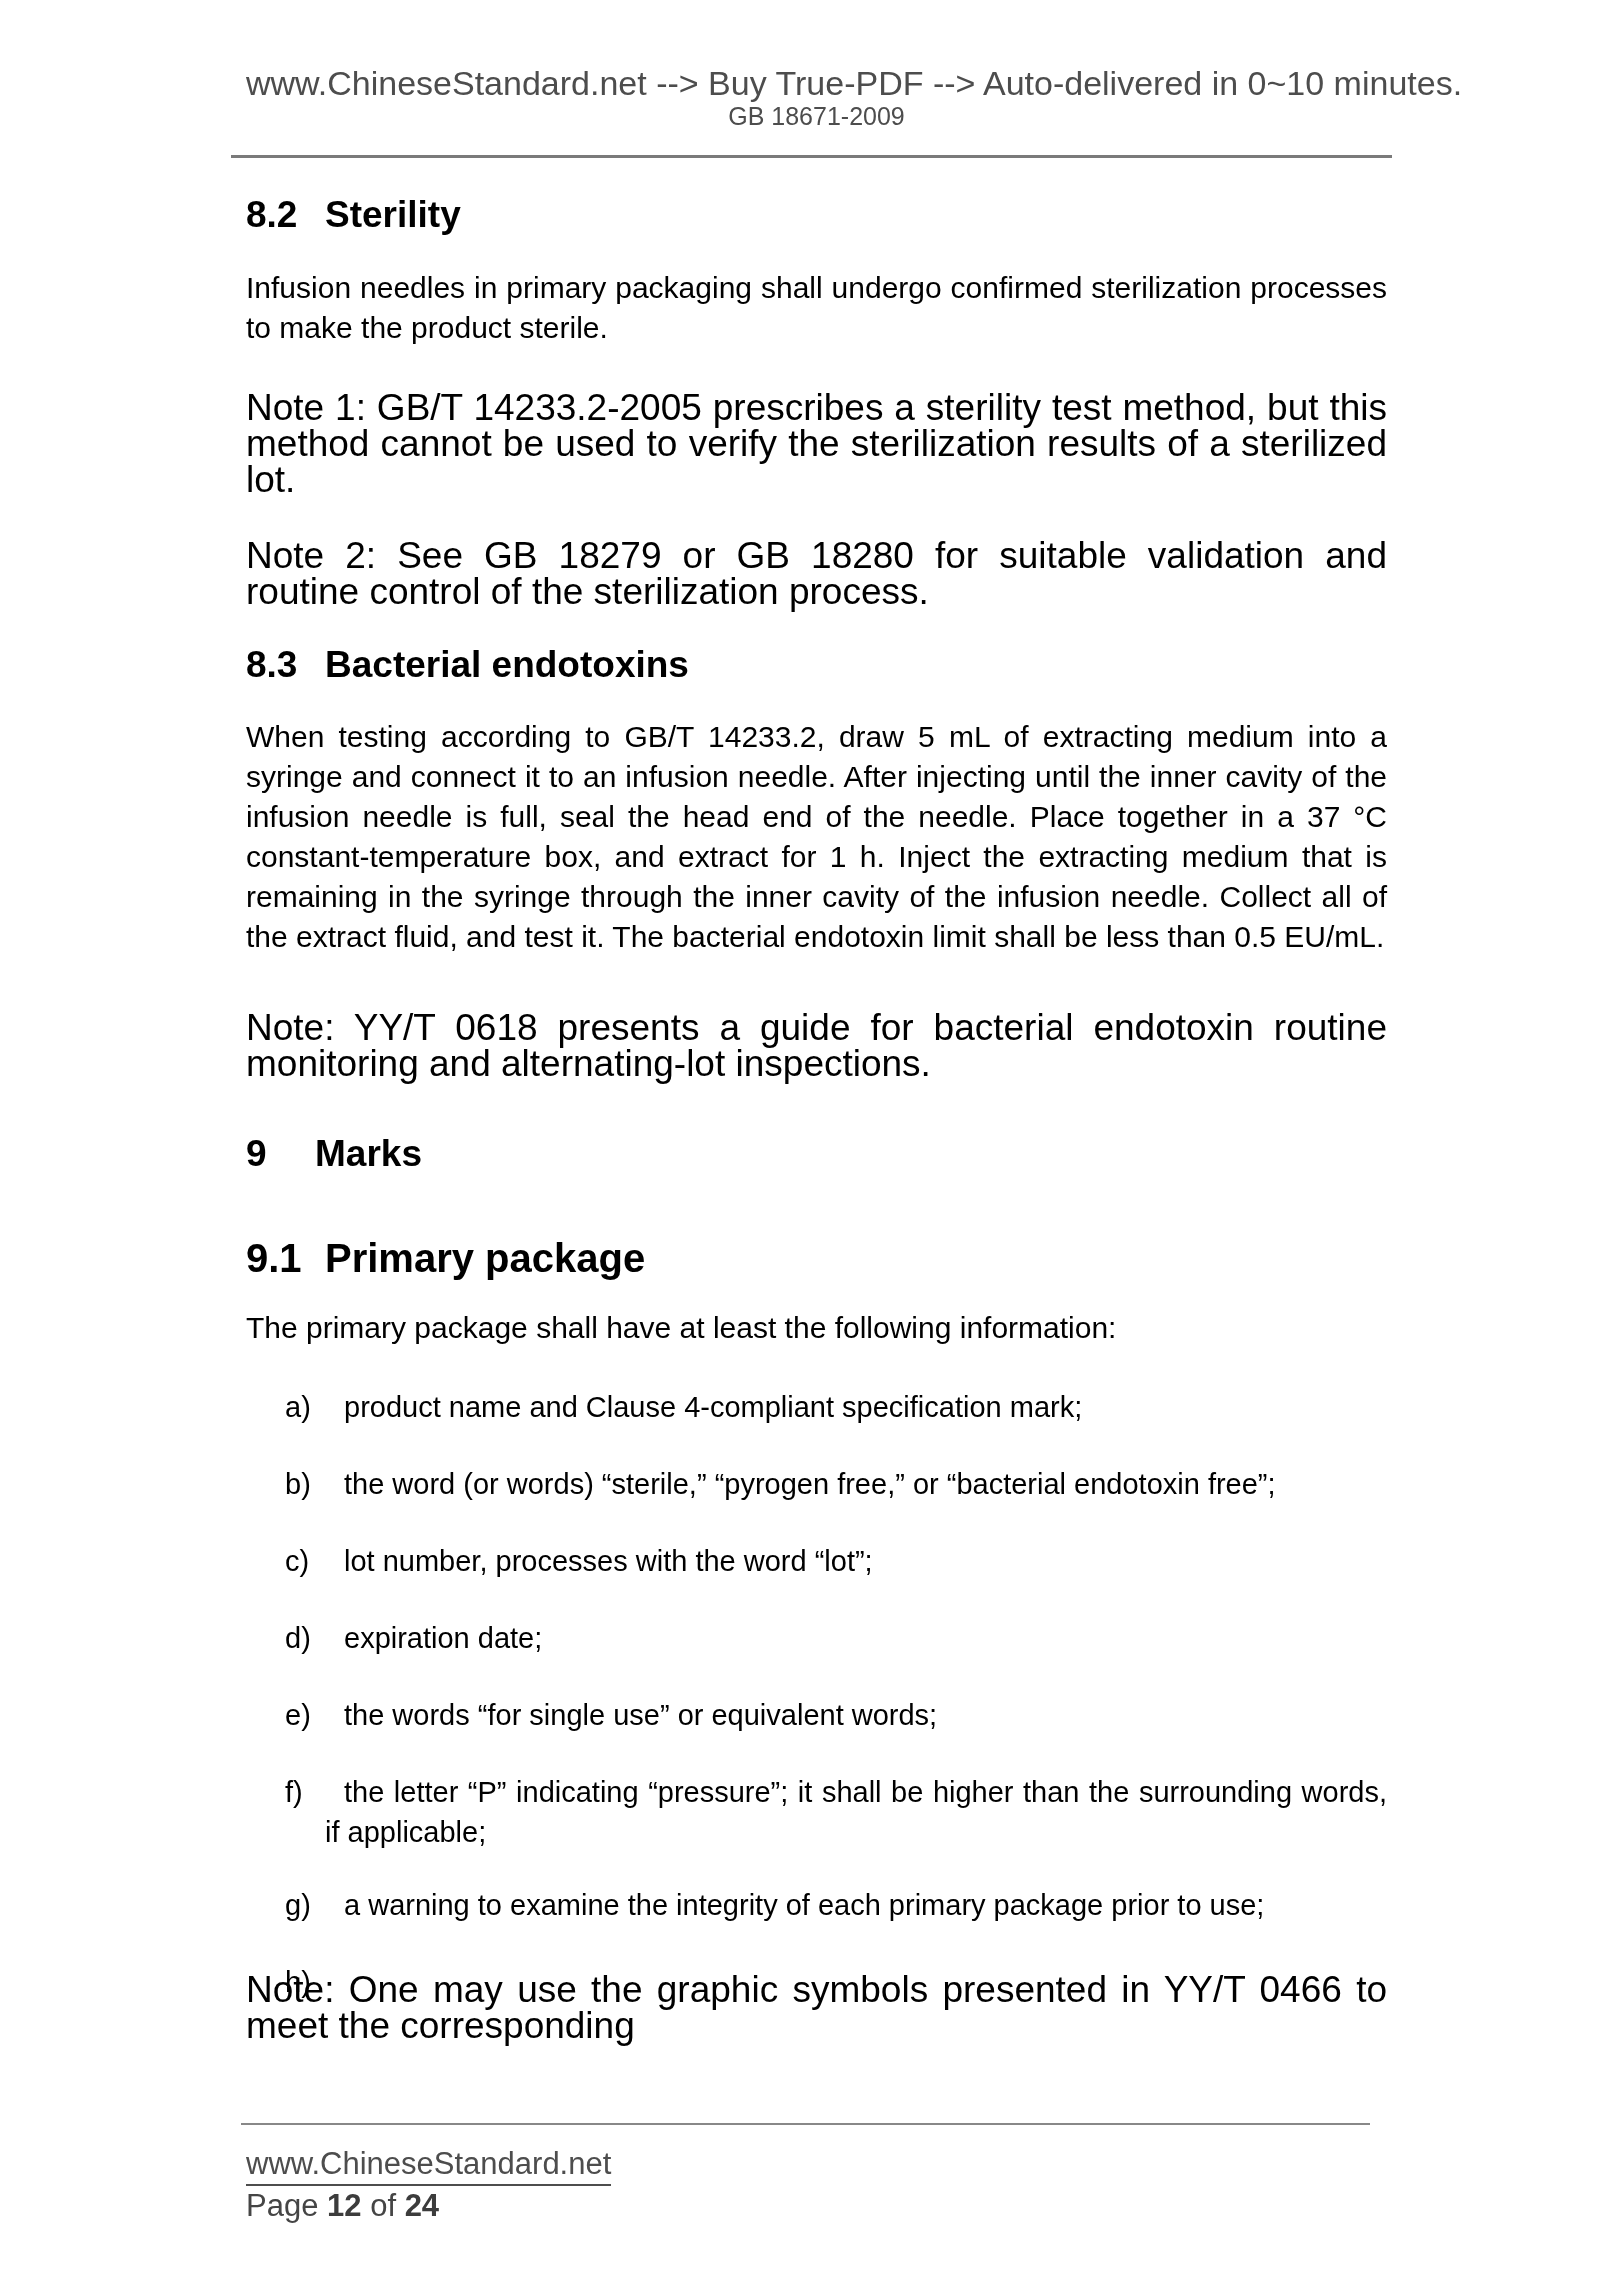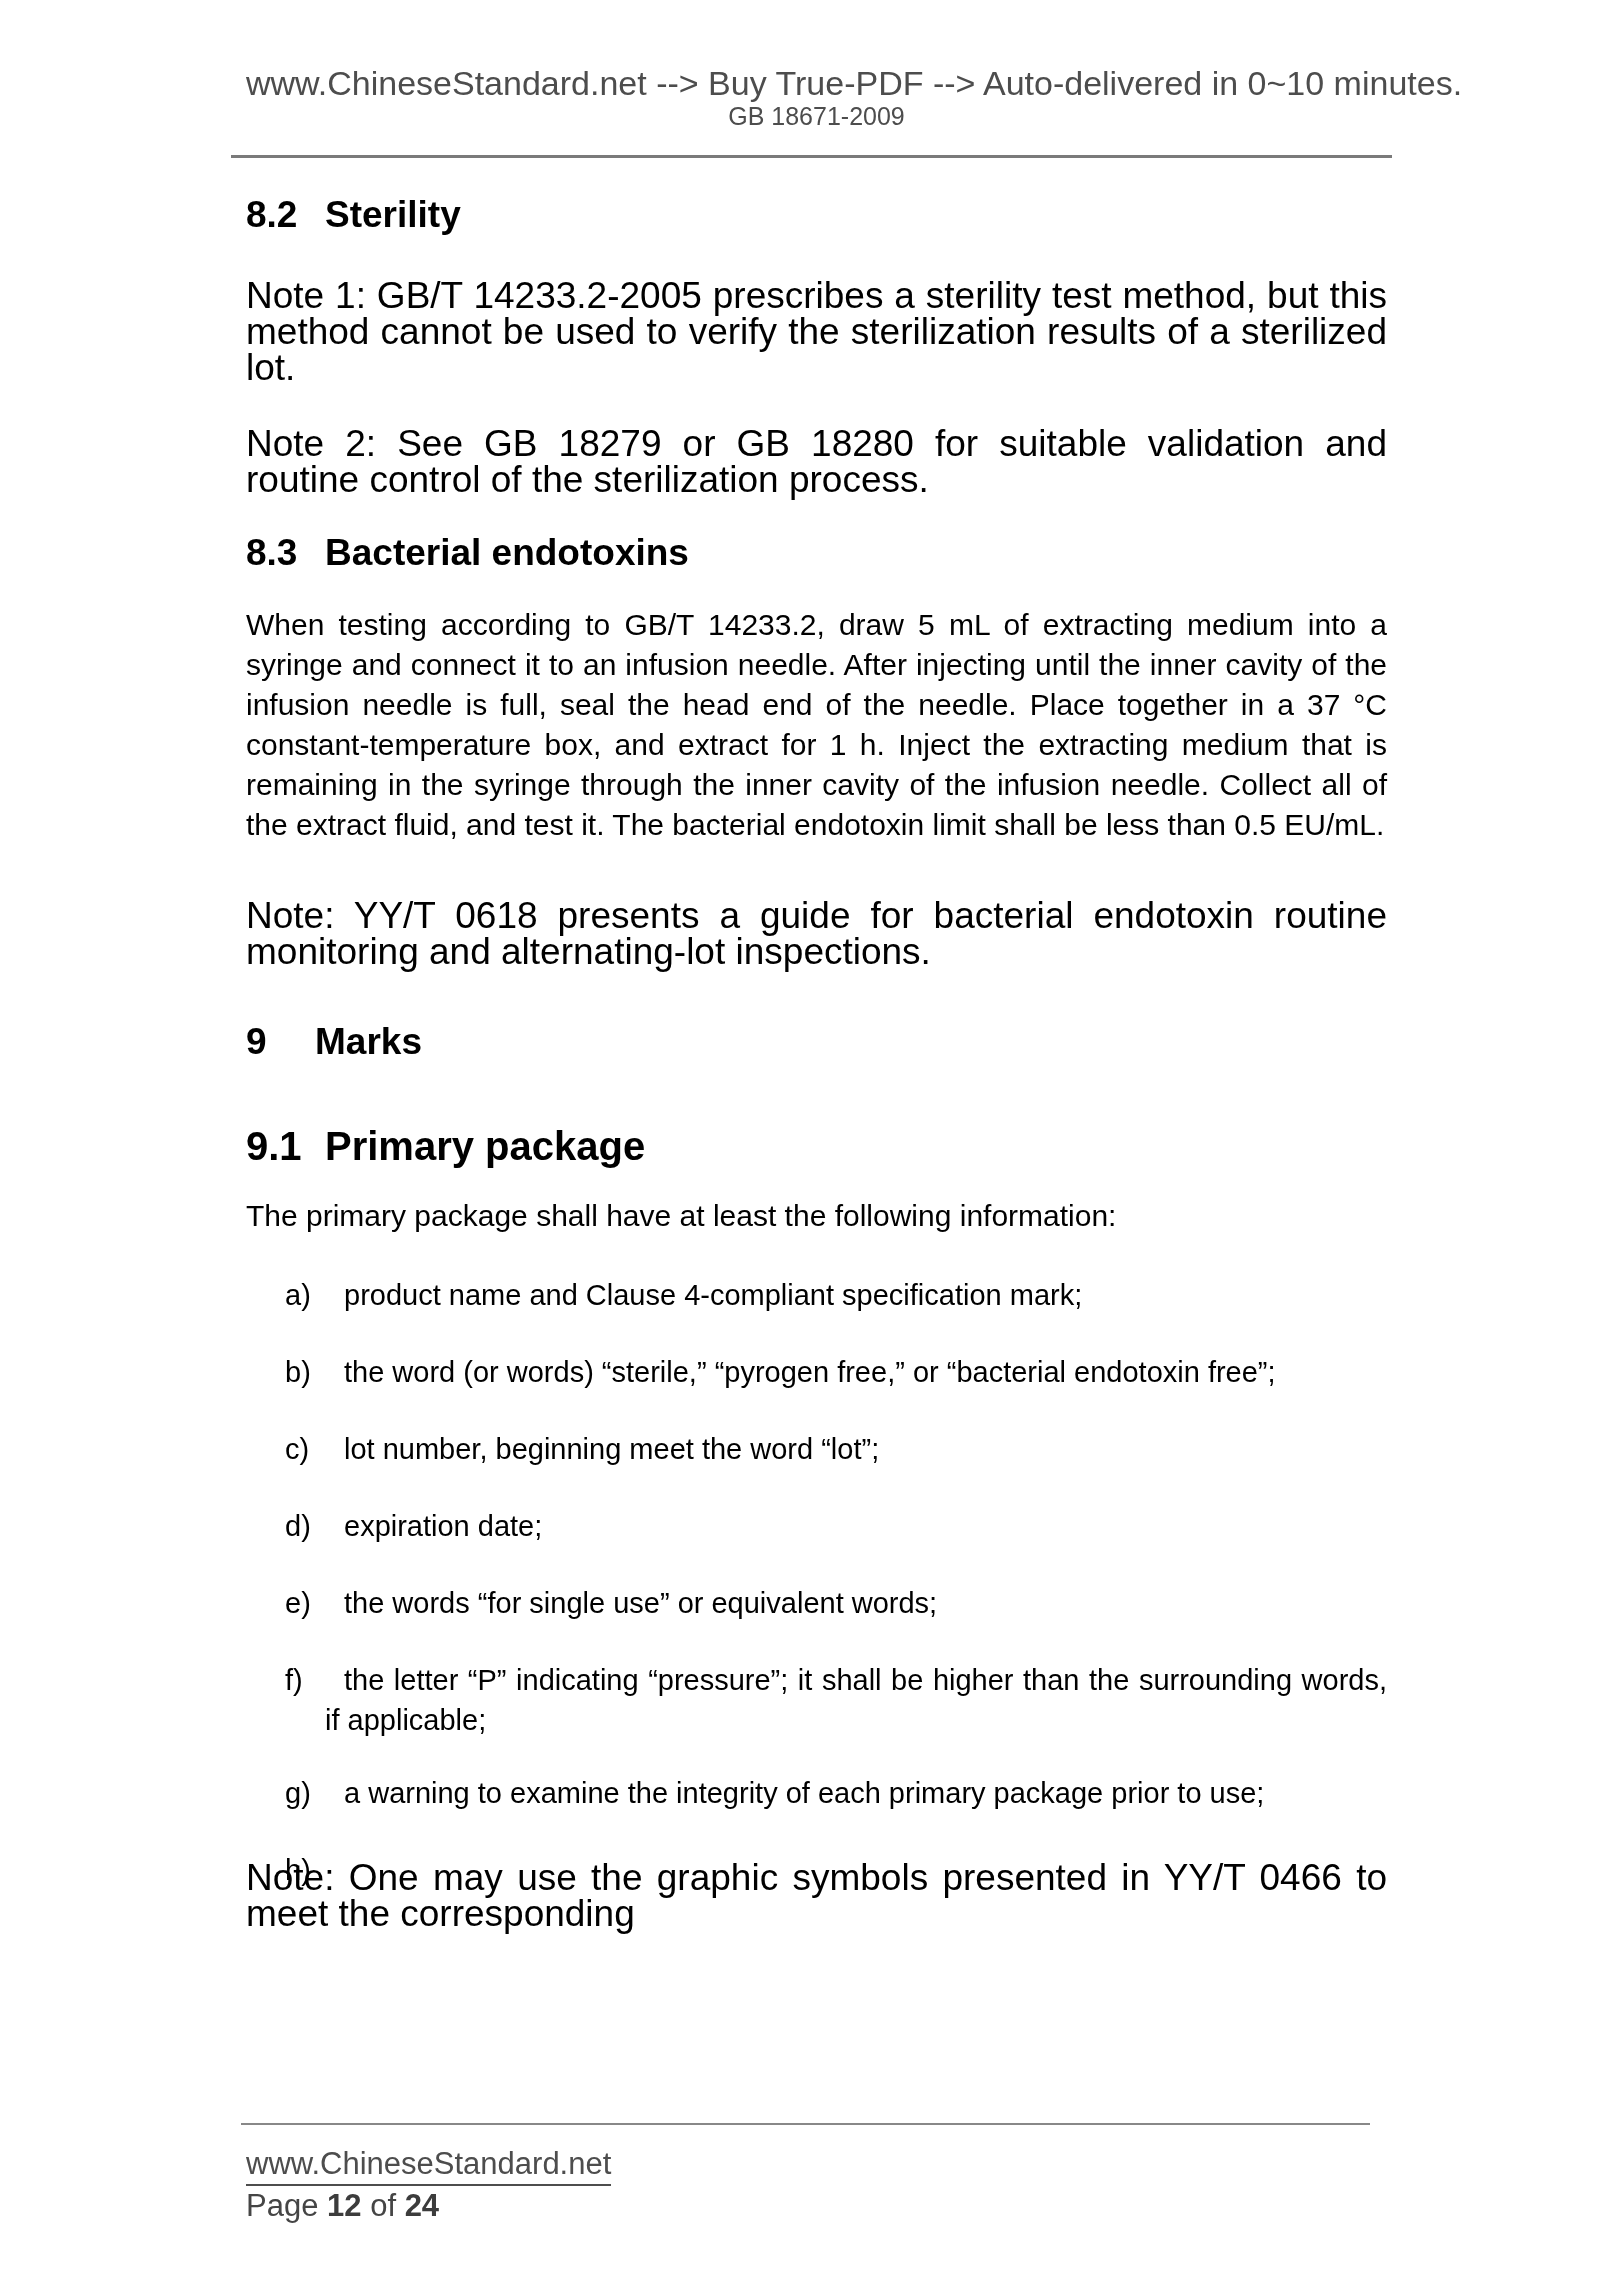--- a/index.html
+++ b/index.html
@@ -78,20 +78,21 @@
     <div class="hdr-tagline">www.ChineseStandard.net --&gt; Buy True-PDF --&gt; Auto-delivered in 0~10 minutes.</div>
     <div class="hdr-doc">GB 18671-2009</div>
   </div>
 
   <div class="toprule"></div>
 
   <div class="h-sub">
     <span class="h-num">8.2</span><span>Sterility</span>
   </div>
 
+  <div class="para para1">Infusion needles in primary packaging shall undergo confirmed sterilization processes to make the product sterile.</div>
 
   <div class="note note1">Note 1: GB/T 14233.2-2005 prescribes a sterility test method, but this method cannot be used to verify the sterilization results of a sterilized lot.</div>
 
   <div class="note note2">Note 2: See GB 18279 or GB 18280 for suitable validation and routine control of the sterilization process.</div>
 
   <div class="h-sub h83">
     <span class="h-num">8.3</span><span>Bacterial endotoxins</span>
   </div>
 
   <div class="para para2">When testing according to GB/T 14233.2, draw 5 mL of extracting medium into a syringe and connect it to an infusion needle. After injecting until the inner cavity of the infusion needle is full, seal the head end of the needle. Place together in a 37 °C constant-temperature box, and extract for 1 h. Inject the extracting medium that is remaining in the syringe through the inner cavity of the infusion needle. Collect all of the extract fluid, and test it. The bacterial endotoxin limit shall be less than 0.5 EU/mL.</div>
@@ -109,21 +110,21 @@
   <div class="para para3">The primary package shall have at least the following information:</div>
 
   <div class="list">
     <div class="item item-a">
       <span class="marker">a)</span><span>product name and Clause 4-compliant specification mark;</span>
     </div>
     <div class="item item-b">
       <span class="marker">b)</span><span>the word (or words) “sterile,” “pyrogen free,” or “bacterial endotoxin free”;</span>
     </div>
     <div class="item item-c">
-      <span class="marker">c)</span><span>lot number, beginning meet the word “lot”;</span>
+      <span class="marker">c)</span><span>lot number, processes with the word “lot”;</span>
     </div>
     <div class="item item-d">
       <span class="marker">d)</span><span>expiration date;</span>
     </div>
     <div class="item item-e">
       <span class="marker">e)</span><span>the words “for single use” or equivalent words;</span>
     </div>
     <div class="item item-f">
       <span class="marker">f)</span><span>the letter “P” indicating “pressure”; it shall be higher than the surrounding words, if applicable;</span>
     </div>

